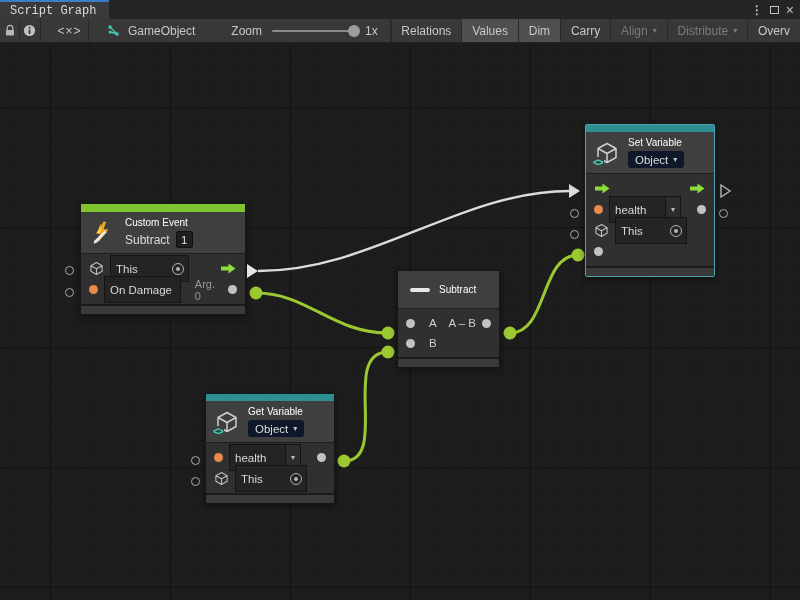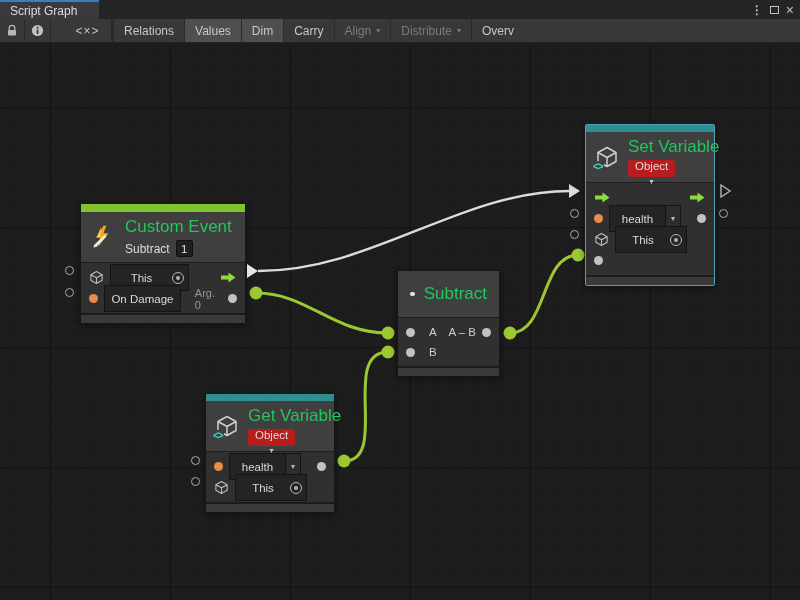--- a/index.html
+++ b/index.html
@@ -3,23 +3,23 @@
 <meta charset="utf-8">
 <style>
   * { margin:0; padding:0; box-sizing:border-box; }
   html,body { width:800px; height:600px; overflow:hidden; background:#1d1d1d;
               font-family:"Liberation Sans", sans-serif; }
   #app { position:relative; width:800px; height:600px; }
 
   
   .titlebar { position:absolute; top:0; left:0; width:800px; height:19px;
               background:#252525; display:flex; align-items:stretch; }
-  .tab { width:99px; background:#3a3a3a; border-top:2px solid #3c7cc8;
+  .tab { width:109px; background:#3a3a3a; border-top:2px solid #3c7cc8;
          color:#dcdcdc; font-size:12px; display:flex; align-items:center;
-         padding-left:10px; }
+         padding-left:10px;font-family:Liberation Mono, monospace; }
   .win-icons { margin-left:auto; display:flex; align-items:center; gap:7px;
                padding-right:6px; color:#c0c0c0; }
   .kebab { font-size:12px; font-weight:bold; letter-spacing:0; line-height:1; }
   .maxbox { width:9px; height:8px; border:1.5px solid #c0c0c0; display:inline-block; }
   .closex { font-size:14px; line-height:1; }
 
   
   .toolbar { position:absolute; top:19px; left:0; width:800px; height:24px;
              background:#383838; border-bottom:1px solid #232323;
              display:flex; align-items:stretch; color:#c8c8c8; font-size:12px;
@@ -58,38 +58,38 @@
   .node { position:absolute; z-index:2; background:#303030;
           border:1px solid #161616; border-radius:2px;
           box-shadow:0 2px 6px rgba(0,0,0,.45); }
   .node.selected { border:1px solid #4ba3b3; }
   .topbar { height:7px; }
   .topbar.event { background:#7fc32e; height:8px; }
   .topbar.teal { background:#2e8f92; }
   .hdr { background:#3f3f3f; display:flex; align-items:center; gap:9px;
          padding:5px 9px; border-bottom:1px solid #1e1e1e; }
   .hdr-text { display:flex; flex-direction:column; gap:3px; }
-  .hdr-title { color:#22c55e; font-size:17px; white-space:nowrap; }
+  .hdr-title { color:#ffffff; font-size:10px; white-space:nowrap; }
   .body { padding:4px 0; }
   .row { height:21px; display:flex; align-items:center; gap:6px; padding:0 8px; }
   .footer { height:10px; background:#3a3a3a; border-top:2px solid #1b1b1b; }
 
   .field { height:27px; background:#242424; border:1px solid #141414;
            border-radius:0; display:flex; align-items:center;
-           font-size:11.5px; color:#d8d8d8;text-align:center; }
+           font-size:11.5px; color:#d8d8d8; }
   .field .ftext { flex:1; padding:0 5px; white-space:nowrap; overflow:hidden; }
   .dd-arrow-box { width:15px; align-self:stretch; border-left:1px solid #141414;
                   background:#2e2e2e; display:flex; align-items:center;
                   justify-content:center; color:#bbb; font-size:8px; border-radius:0 2px 2px 0;}
   .target-ico { width:12px; height:12px; border:1px solid #b5b5b5; border-radius:50%;
                 display:flex; align-items:center; justify-content:center; margin-right:4px; }
   .target-ico i { width:4px; height:4px; background:#b5b5b5; border-radius:50%; }
-  .hdr-dd { display:inline-flex; align-items:center; gap:5px; background:#b91c1c;
+  .hdr-dd { display:inline-flex; align-items:center; gap:5px; background:#0f172a;
             border-radius:3px; height:17px; padding:0 7px; font-size:11.5px;
-            color:#dcdcdc; width:max-content;flex-direction:column; }
+            color:#dcdcdc; width:max-content; }
   .hdr-dd .dda { font-size:8px; color:#c4c4c4; }
   .args-row { display:flex; align-items:center; gap:6px; color:#dcdcdc; font-size:12px; }
   .val-box { min-width:17px; height:17px; background:#1f1f1f; border:1px solid #101010;
              border-radius:2px; display:flex; align-items:center; justify-content:center;
              color:#e0e0e0; font-size:11.5px; padding:0 3px; }
   .dot { width:9px; height:9px; border-radius:50%; flex:none; }
   .dot.orange { background:#e78c4b; } .dot.gray { background:#c2c2c2; }
   .port-label { font-size:11.5px; color:#cfcfcf;margin-left:8px; }
   .port-label.dim { color:#979797; font-size:11px; }
   .ml-auto { margin-left:auto; }
@@ -136,21 +136,37 @@
         <rect x="5.7" y="5.5" width="1.7" height="4.4" fill="#303030"></rect>
       </svg>
     </div>
     <div class="tb-sep"></div>
     <div class="spacer13"></div>
     <div class="tb-btn code-btn">
       <span>&lt;×&gt;</span>
     </div>
     <div class="tb-sep"></div>
 
-
+    <div class="go-section">
+      <svg width="13" height="12" viewBox="0 0 13 12">
+        <path d="M10 9 L3 2 M10 9 L3.5 7" stroke="#49c8b4" stroke-width="1.4" fill="none"></path>
+        <rect x="1.5" y="0.5" width="3" height="3" fill="#49c8b4"></rect>
+        <rect x="1.8" y="5.8" width="2.6" height="2.6" fill="#49c8b4"></rect>
+        <rect x="8.6" y="7.6" width="3" height="3" fill="#49c8b4"></rect>
+      </svg>
+      <span>GameObject</span>
+    </div>
+
+    <div class="zoom-section">
+      <span>Zoom</span>
+      <div class="zoom-track">
+        <div class="zoom-knob"></div>
+      </div>
+      <span class="zoom-val">1x</span>
+    </div>
 
     <div class="tb-sep"></div>
     <div class="tb-sep"></div>
     <div class="tb-btn">Relations</div>
     <div class="tb-sep"></div>
     <div class="tb-btn active">Values</div>
     <div class="tb-sep"></div>
     <div class="tb-btn active">Dim</div>
     <div class="tb-sep"></div>
     <div class="tb-btn">Carry</div>

